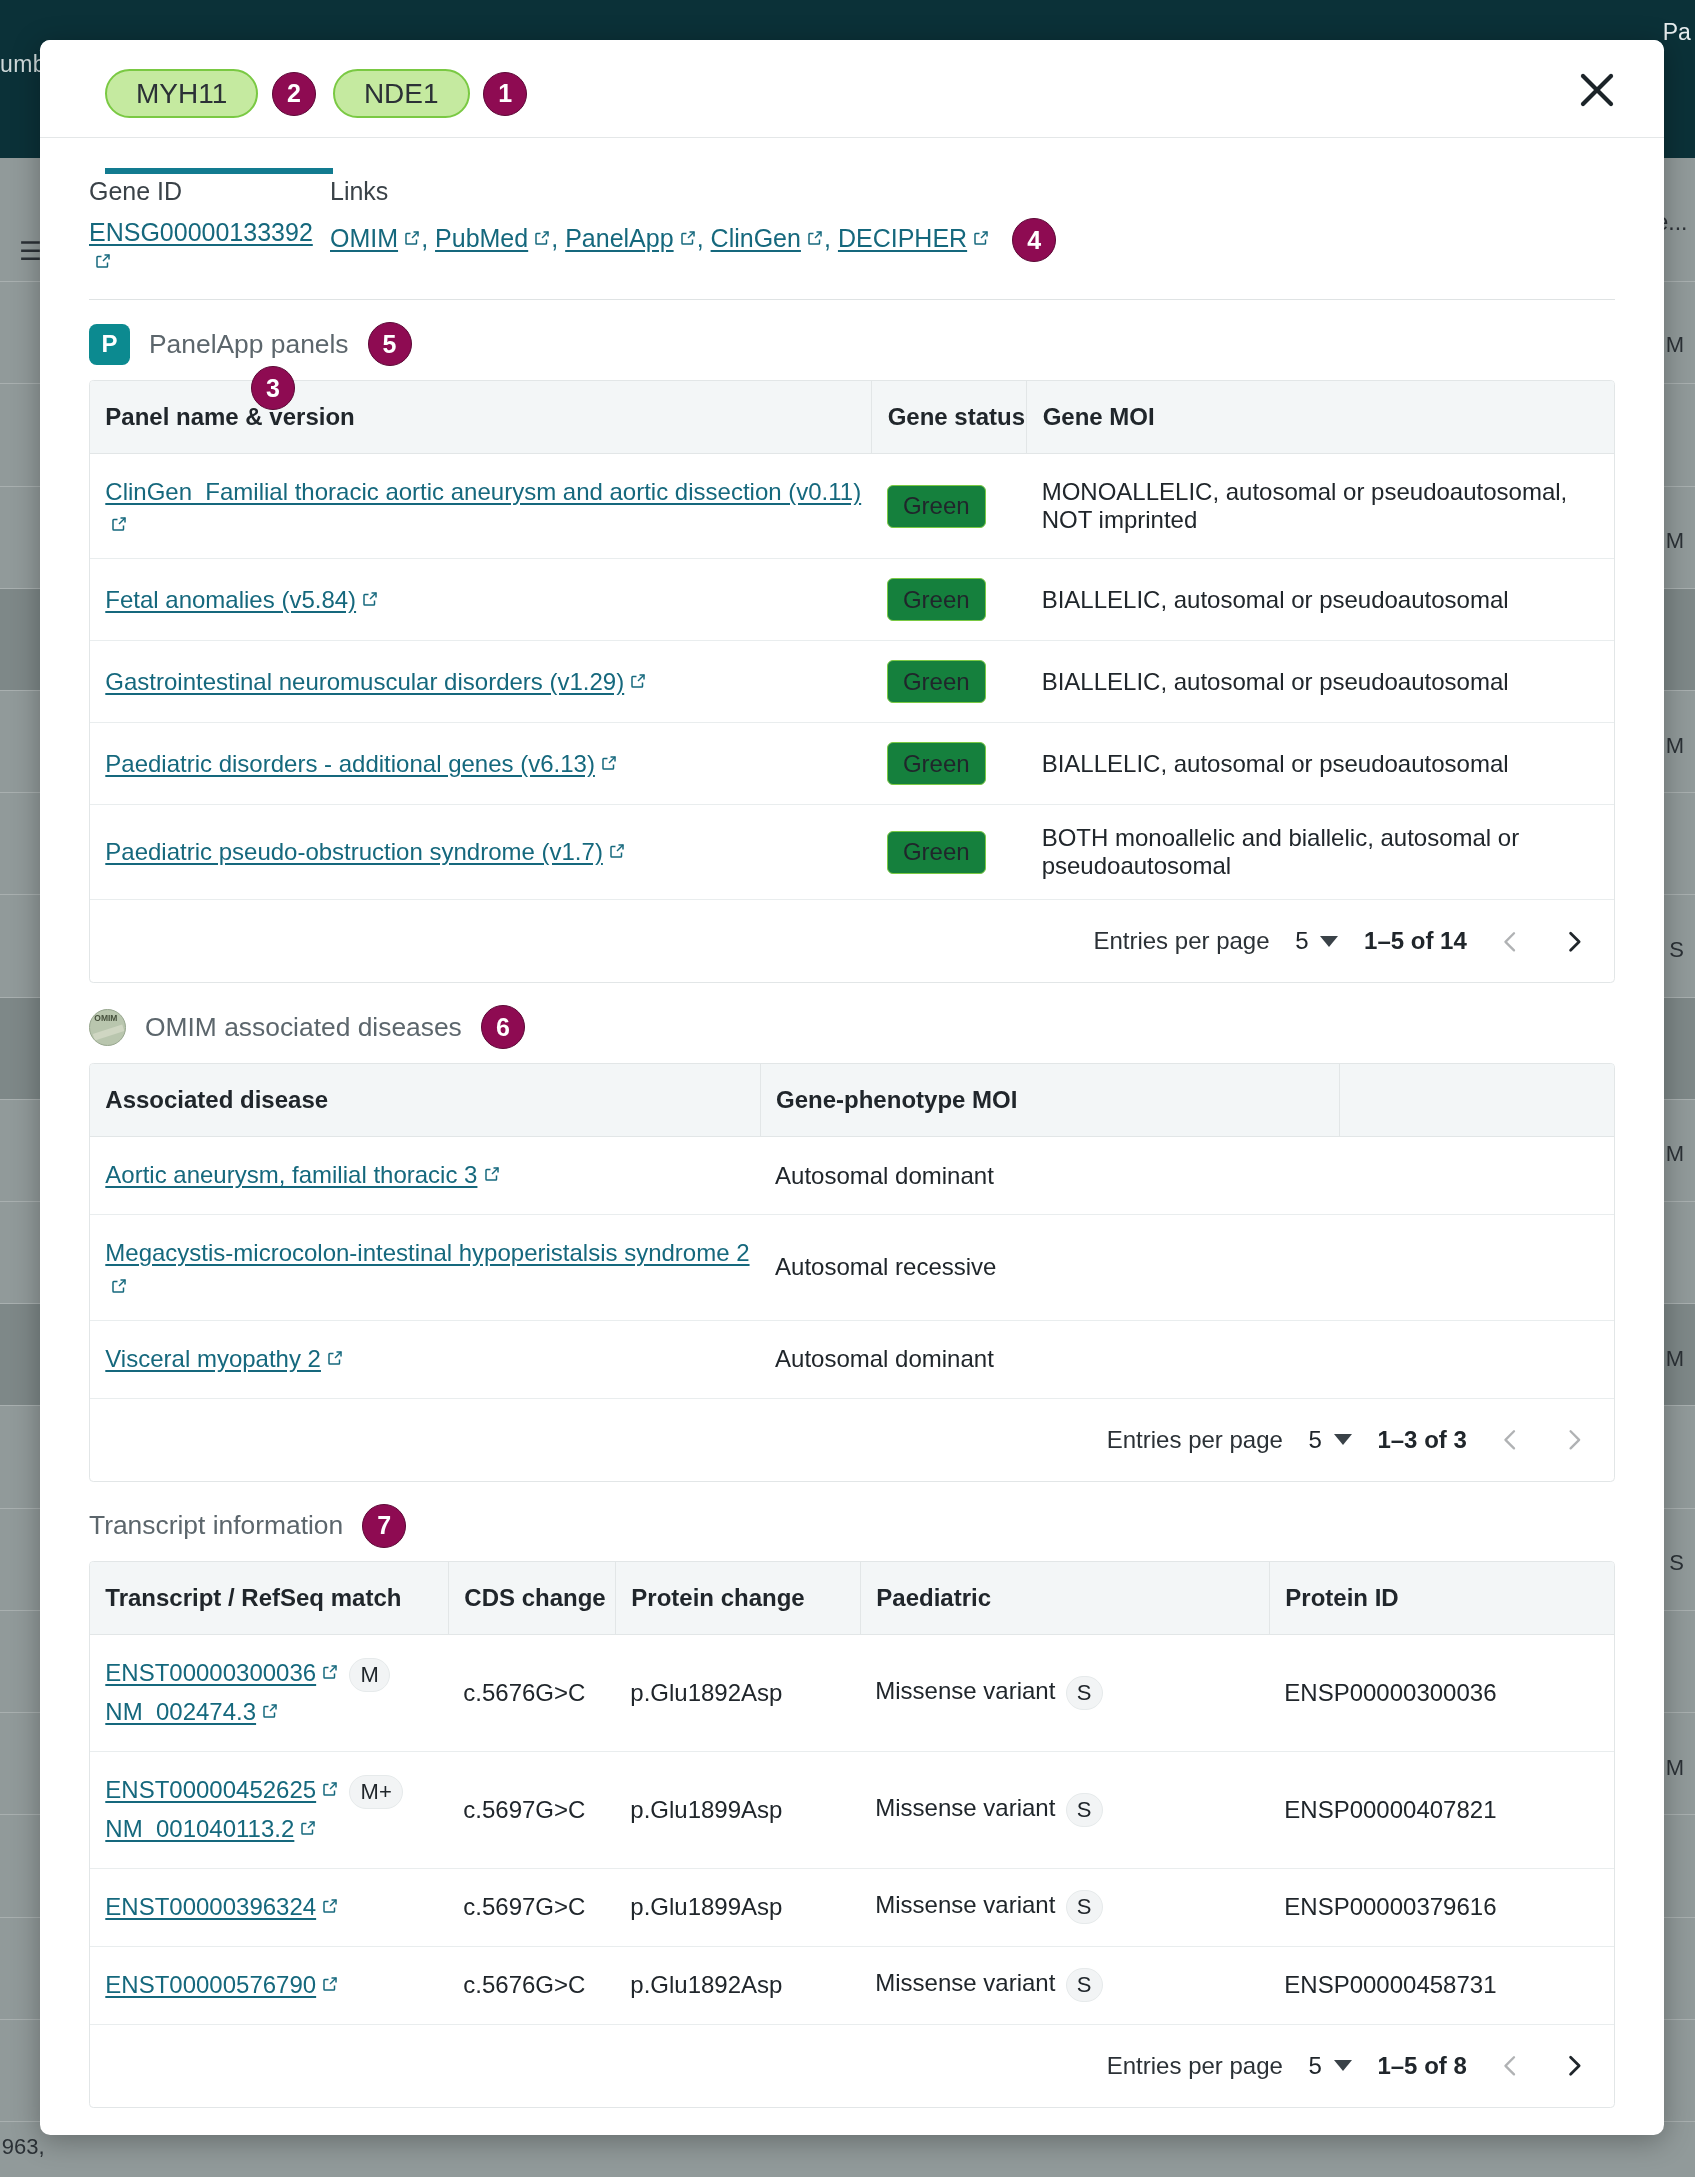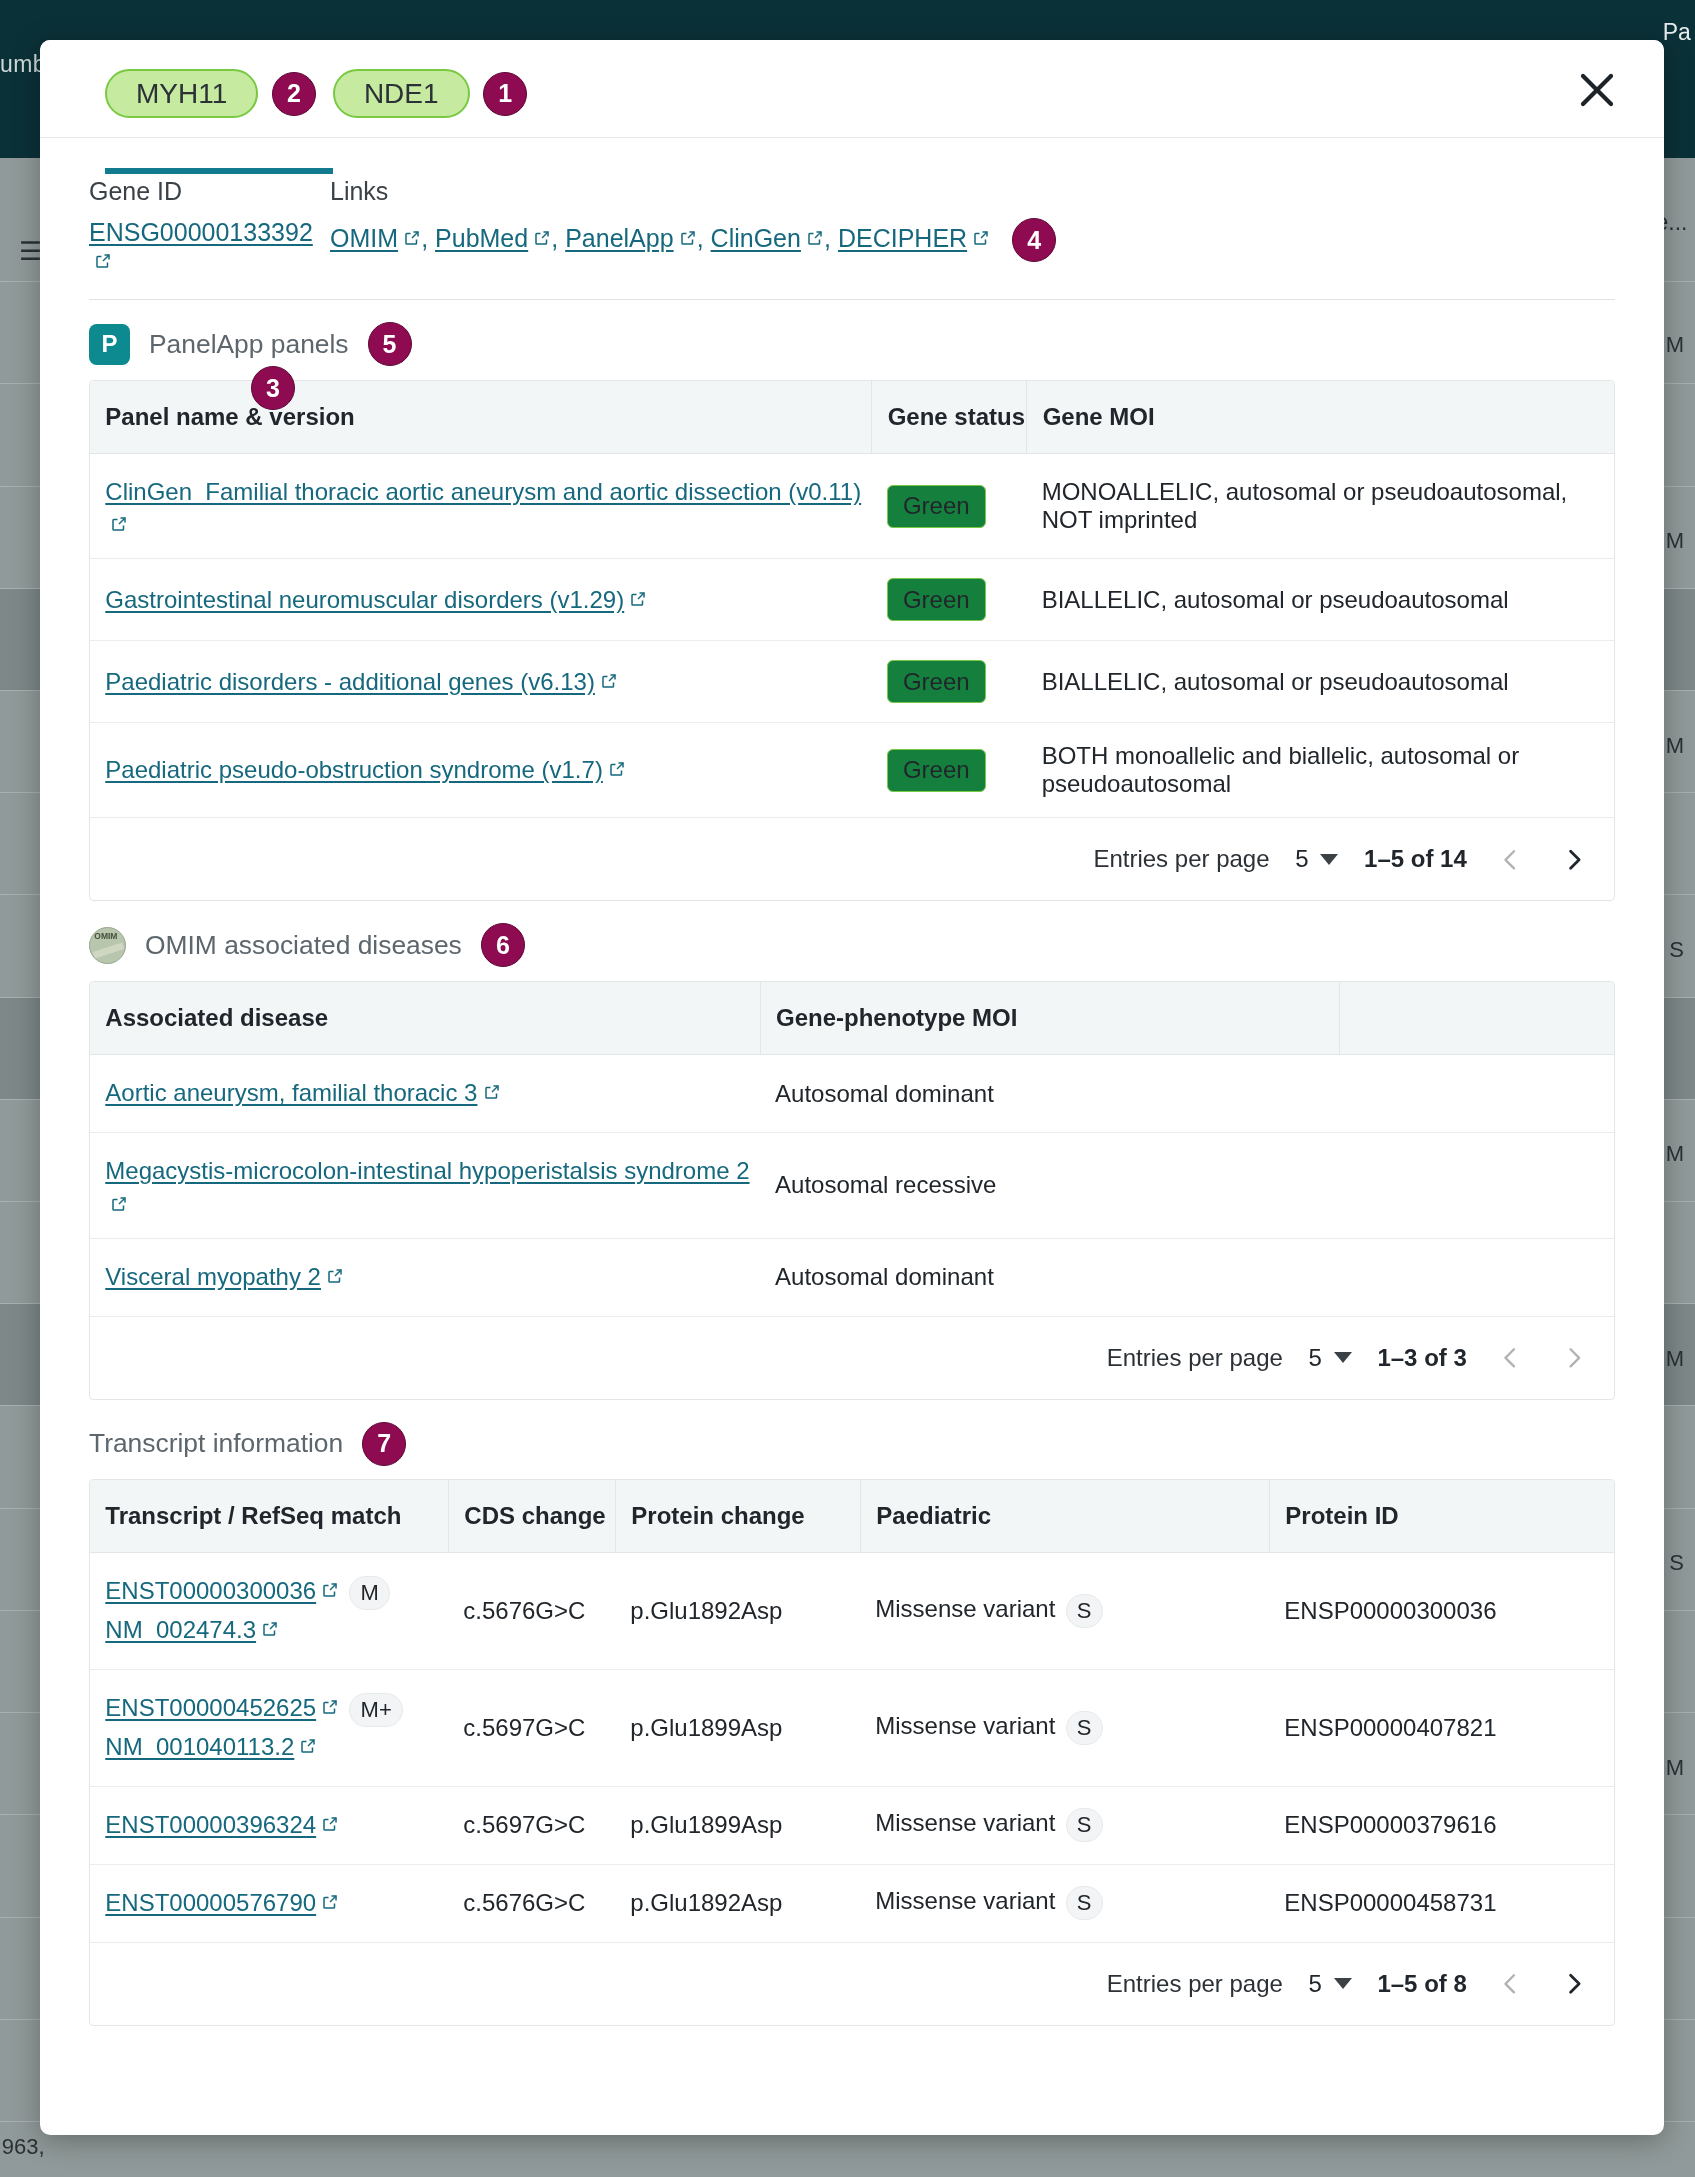--- a/index.html
+++ b/index.html
@@ -359,20 +359,29 @@
           <tr>
             <td><a class="dl"><span>ClinGen_Familial thoracic aortic aneurysm and aortic dissection (v0.11)</span></a><span class="ext"><svg viewBox="0 0 24 24" fill="none" stroke="#15687d" stroke-width="2">
                       <path d="M14 4h6v6"></path>
                       <path d="M20 4l-8 8"></path>
                       <path d="M18 14v5a1 1 0 0 1-1 1H5a1 1 0 0 1-1-1V7a1 1 0 0 1 1-1h5"></path>
                     </svg></span></td>
             <td><span class="pill-green">Green</span></td>
             <td>MONOALLELIC, autosomal or pseudoautosomal, NOT imprinted</td>
           </tr>
           <tr>
+            <td><a class="dl"><span>Fetal anomalies (v5.84)</span></a><span class="ext"><svg viewBox="0 0 24 24" fill="none" stroke="#15687d" stroke-width="2">
+                      <path d="M14 4h6v6"></path>
+                      <path d="M20 4l-8 8"></path>
+                      <path d="M18 14v5a1 1 0 0 1-1 1H5a1 1 0 0 1-1-1V7a1 1 0 0 1 1-1h5"></path>
+                    </svg></span></td>
+            <td><span class="pill-green">Green</span></td>
+            <td>BIALLELIC, autosomal or pseudoautosomal</td>
+          </tr>
+          <tr>
             <td><a class="dl"><span>Gastrointestinal neuromuscular disorders (v1.29)</span></a><span class="ext"><svg viewBox="0 0 24 24" fill="none" stroke="#15687d" stroke-width="2">
                       <path d="M14 4h6v6"></path>
                       <path d="M20 4l-8 8"></path>
                       <path d="M18 14v5a1 1 0 0 1-1 1H5a1 1 0 0 1-1-1V7a1 1 0 0 1 1-1h5"></path>
                     </svg></span></td>
             <td><span class="pill-green">Green</span></td>
             <td>BIALLELIC, autosomal or pseudoautosomal</td>
           </tr>
           <tr>
             <td><a class="dl"><span>Paediatric disorders - additional genes (v6.13)</span></a><span class="ext"><svg viewBox="0 0 24 24" fill="none" stroke="#15687d" stroke-width="2">

